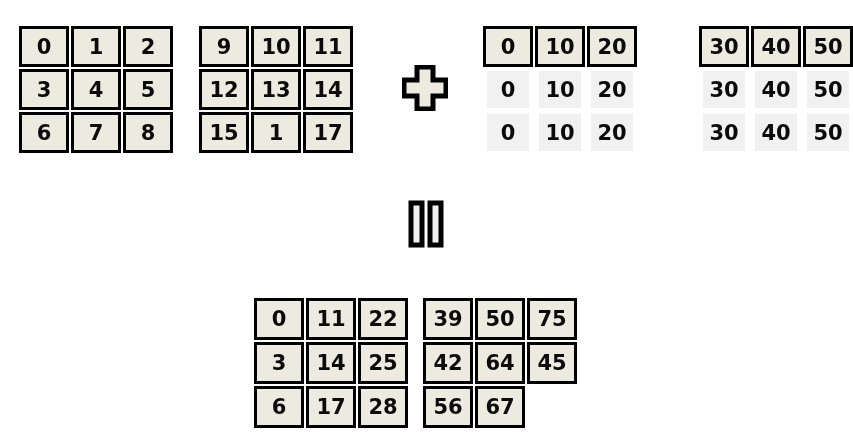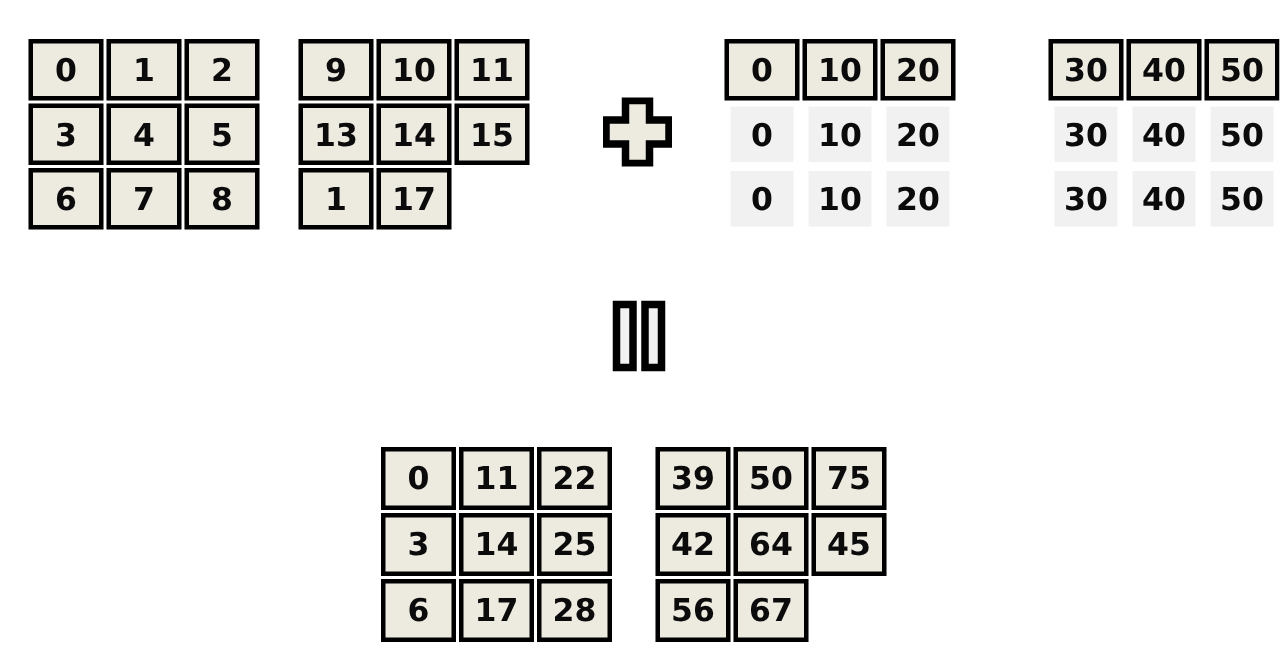--- a/index.html
+++ b/index.html
@@ -93,20 +93,21 @@
       <div class="cell solid">5</div>
       <div class="cell solid">6</div>
       <div class="cell solid">7</div>
       <div class="cell solid">8</div>
     </div>
 
   <div class="grid" id="blk-a1" style="left: 198px; top: 25px;">
       <div class="cell solid">9</div>
       <div class="cell solid">10</div>
       <div class="cell solid">11</div>
+      <div class="cell solid">12</div>
       <div class="cell solid">13</div>
       <div class="cell solid">14</div>
       <div class="cell solid">15</div>
       <div class="cell solid">1</div>
       <div class="cell solid">17</div>
     </div>
 
   <div class="op plus-wrap" id="op-plus" style="left: 402px; top: 65px;">
     <svg width="46" height="46" viewBox="0 0 46 46" aria-hidden="true">
       <path d="M15 2 H31 V15 H44 V31 H31 V44 H15 V31 H2 V15 H15 Z" fill="#edeae0" stroke="#000000" stroke-width="5" stroke-linejoin="miter"></path>
@@ -149,21 +150,21 @@
       <div class="cell solid">11</div>
       <div class="cell solid">22</div>
       <div class="cell solid">3</div>
       <div class="cell solid">14</div>
       <div class="cell solid">25</div>
       <div class="cell solid">6</div>
       <div class="cell solid">17</div>
       <div class="cell solid">28</div>
     </div>
 
-  <div class="grid result" id="blk-r1" style="left: 436px; top: 297px;">
+  <div class="grid result" id="blk-r1" style="left: 422px; top: 297px;">
       <div class="cell solid">39</div>
       <div class="cell solid">50</div>
       <div class="cell solid">75</div>
       <div class="cell solid">42</div>
       <div class="cell solid">64</div>
       <div class="cell solid">45</div>
       <div class="cell solid">56</div>
       <div class="cell solid">67</div>
     </div>
 

